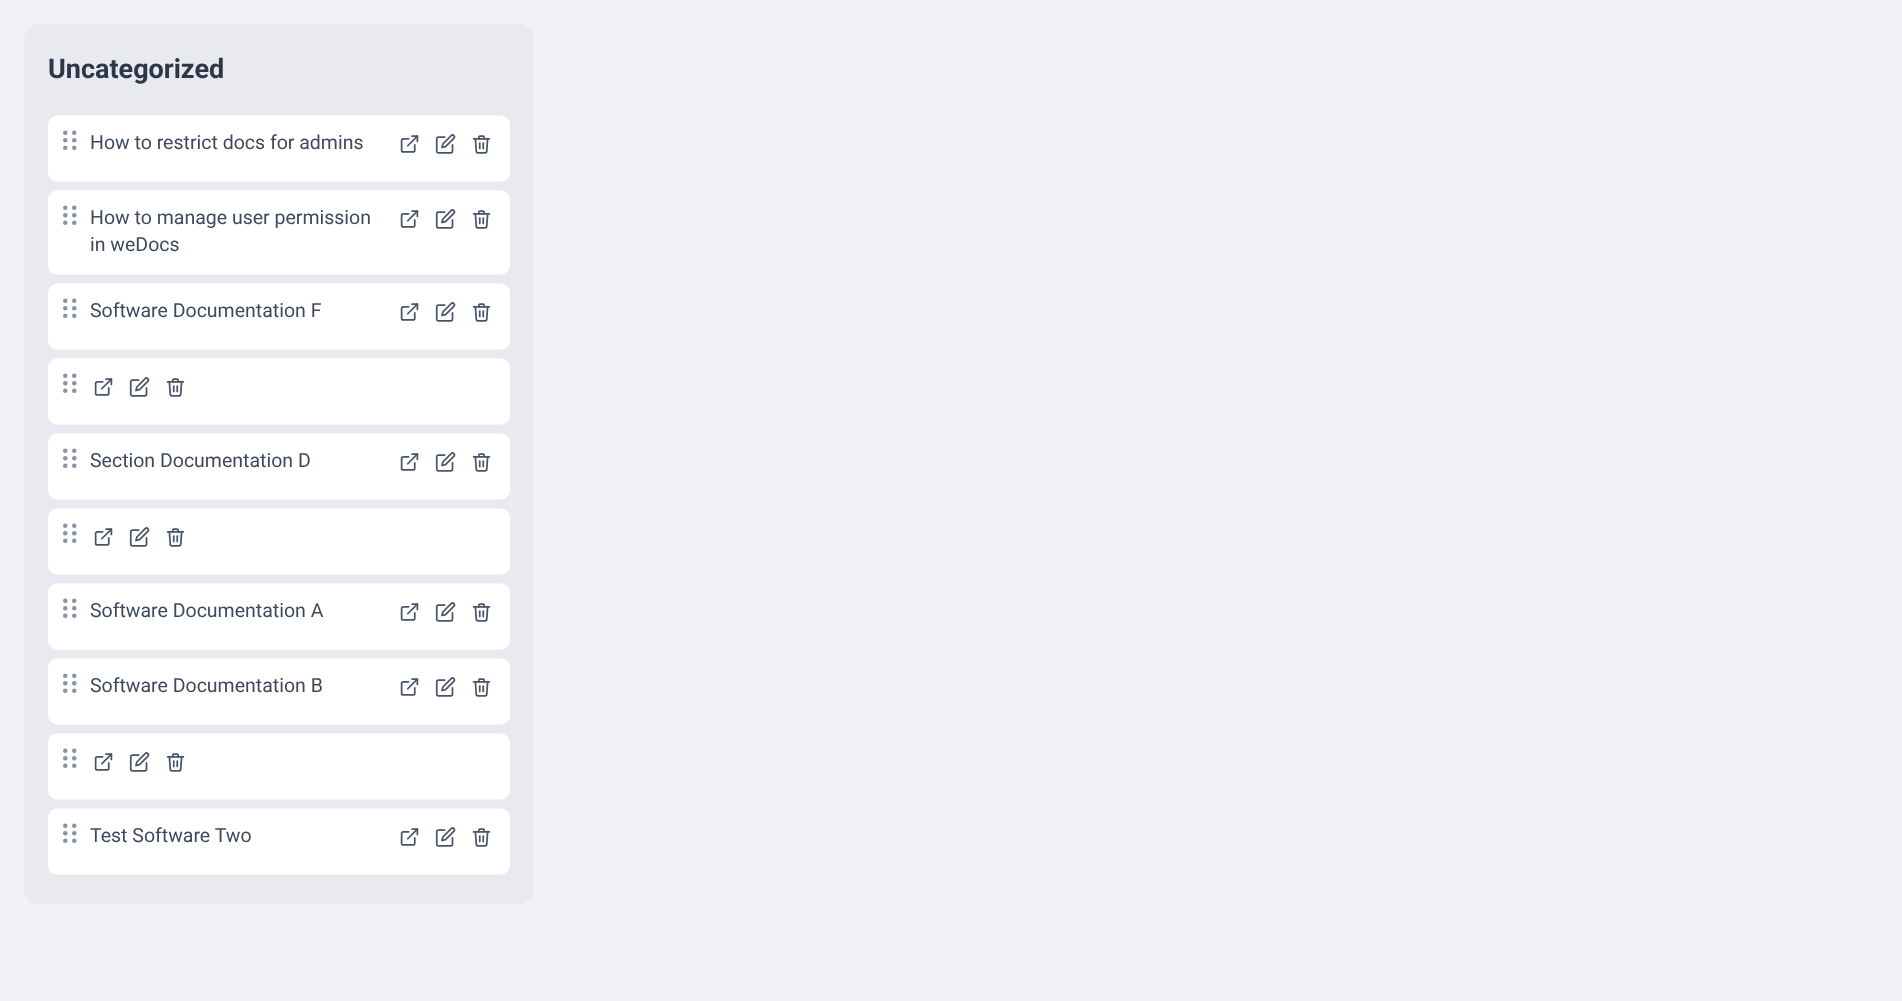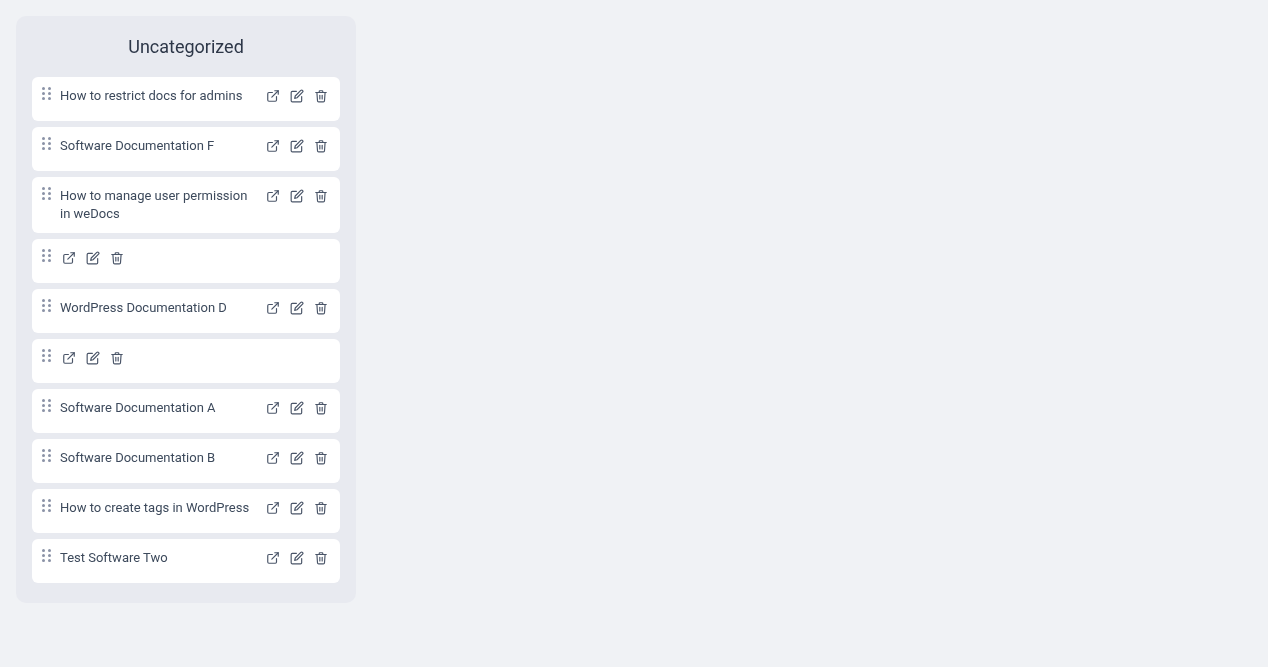--- a/index.html
+++ b/index.html
@@ -20,23 +20,23 @@
     }
 
     .panel {
       background: #e8eaf0;
       border-radius: 10px;
       width: 340px;
       padding: 20px 16px;
     }
 
     .panel-title {
-      text-align: center;
+      text-align: left;
       font-size: 18px;
-      font-weight: 400;
+      font-weight: 700;
       color: #2d3748;
       margin-bottom: 20px;
     }
 
     .list {
       display: flex;
       flex-direction: column;
       gap: 6px;
     }
 
@@ -159,20 +159,57 @@
       <div class="drag-handle">
         <div class="drag-handle-icon">
           <div class="drag-handle-dot"></div>
           <div class="drag-handle-dot"></div>
           <div class="drag-handle-dot"></div>
           <div class="drag-handle-dot"></div>
           <div class="drag-handle-dot"></div>
           <div class="drag-handle-dot"></div>
         </div>
       </div>
+      <span class="item-label">How to manage user permission in weDocs</span>
+      <div class="item-actions">
+        <button class="action-btn" title="View">
+          <svg class="icon-external-svg" viewBox="0 0 24 24">
+            <path d="M18 13v6a2 2 0 01-2 2H5a2 2 0 01-2-2V8a2 2 0 012-2h6"></path>
+            <polyline points="15 3 21 3 21 9"></polyline>
+            <line x1="10" y1="14" x2="21" y2="3"></line>
+          </svg>
+        </button>
+        <button class="action-btn" title="Edit">
+          <svg class="icon-edit-svg" viewBox="0 0 24 24">
+            <path d="M11 4H4a2 2 0 00-2 2v14a2 2 0 002 2h14a2 2 0 002-2v-7"></path>
+            <path d="M18.5 2.5a2.121 2.121 0 013 3L12 15l-4 1 1-4 9.5-9.5z"></path>
+          </svg>
+        </button>
+        <button class="action-btn" title="Delete">
+          <svg class="icon-trash-svg" viewBox="0 0 24 24">
+            <polyline points="3 6 5 6 21 6"></polyline>
+            <path d="M19 6l-1 14a2 2 0 01-2 2H8a2 2 0 01-2-2L5 6"></path>
+            <path d="M10 11v6"></path>
+            <path d="M14 11v6"></path>
+            <path d="M9 6V4a1 1 0 011-1h4a1 1 0 011 1v2"></path>
+          </svg>
+        </button>
+      </div>
+    </div>
+      <div class="list-item">
+      <div class="drag-handle">
+        <div class="drag-handle-icon">
+          <div class="drag-handle-dot"></div>
+          <div class="drag-handle-dot"></div>
+          <div class="drag-handle-dot"></div>
+          <div class="drag-handle-dot"></div>
+          <div class="drag-handle-dot"></div>
+          <div class="drag-handle-dot"></div>
+        </div>
+      </div>
       <span class="item-label">Software Documentation F</span>
       <div class="item-actions">
         <button class="action-btn" title="View">
           <svg class="icon-external-svg" viewBox="0 0 24 24">
             <path d="M18 13v6a2 2 0 01-2 2H5a2 2 0 01-2-2V8a2 2 0 012-2h6"></path>
             <polyline points="15 3 21 3 21 9"></polyline>
             <line x1="10" y1="14" x2="21" y2="3"></line>
           </svg>
         </button>
         <button class="action-btn" title="Edit">
@@ -196,94 +233,57 @@
       <div class="drag-handle">
         <div class="drag-handle-icon">
           <div class="drag-handle-dot"></div>
           <div class="drag-handle-dot"></div>
           <div class="drag-handle-dot"></div>
           <div class="drag-handle-dot"></div>
           <div class="drag-handle-dot"></div>
           <div class="drag-handle-dot"></div>
         </div>
       </div>
-      <span class="item-label">How to manage user permission in weDocs</span>
-      <div class="item-actions">
-        <button class="action-btn" title="View">
-          <svg class="icon-external-svg" viewBox="0 0 24 24">
-            <path d="M18 13v6a2 2 0 01-2 2H5a2 2 0 01-2-2V8a2 2 0 012-2h6"></path>
-            <polyline points="15 3 21 3 21 9"></polyline>
-            <line x1="10" y1="14" x2="21" y2="3"></line>
-          </svg>
-        </button>
-        <button class="action-btn" title="Edit">
-          <svg class="icon-edit-svg" viewBox="0 0 24 24">
-            <path d="M11 4H4a2 2 0 00-2 2v14a2 2 0 002 2h14a2 2 0 002-2v-7"></path>
-            <path d="M18.5 2.5a2.121 2.121 0 013 3L12 15l-4 1 1-4 9.5-9.5z"></path>
-          </svg>
-        </button>
-        <button class="action-btn" title="Delete">
-          <svg class="icon-trash-svg" viewBox="0 0 24 24">
-            <polyline points="3 6 5 6 21 6"></polyline>
-            <path d="M19 6l-1 14a2 2 0 01-2 2H8a2 2 0 01-2-2L5 6"></path>
-            <path d="M10 11v6"></path>
-            <path d="M14 11v6"></path>
-            <path d="M9 6V4a1 1 0 011-1h4a1 1 0 011 1v2"></path>
-          </svg>
-        </button>
-      </div>
-    </div>
-      <div class="list-item">
-      <div class="drag-handle">
-        <div class="drag-handle-icon">
-          <div class="drag-handle-dot"></div>
-          <div class="drag-handle-dot"></div>
-          <div class="drag-handle-dot"></div>
-          <div class="drag-handle-dot"></div>
-          <div class="drag-handle-dot"></div>
-          <div class="drag-handle-dot"></div>
-        </div>
-      </div>
-      <div class="item-actions">
-        <button class="action-btn" title="View">
-          <svg class="icon-external-svg" viewBox="0 0 24 24">
-            <path d="M18 13v6a2 2 0 01-2 2H5a2 2 0 01-2-2V8a2 2 0 012-2h6"></path>
-            <polyline points="15 3 21 3 21 9"></polyline>
-            <line x1="10" y1="14" x2="21" y2="3"></line>
-          </svg>
-        </button>
-        <button class="action-btn" title="Edit">
-          <svg class="icon-edit-svg" viewBox="0 0 24 24">
-            <path d="M11 4H4a2 2 0 00-2 2v14a2 2 0 002 2h14a2 2 0 002-2v-7"></path>
-            <path d="M18.5 2.5a2.121 2.121 0 013 3L12 15l-4 1 1-4 9.5-9.5z"></path>
-          </svg>
-        </button>
-        <button class="action-btn" title="Delete">
-          <svg class="icon-trash-svg" viewBox="0 0 24 24">
-            <polyline points="3 6 5 6 21 6"></polyline>
-            <path d="M19 6l-1 14a2 2 0 01-2 2H8a2 2 0 01-2-2L5 6"></path>
-            <path d="M10 11v6"></path>
-            <path d="M14 11v6"></path>
-            <path d="M9 6V4a1 1 0 011-1h4a1 1 0 011 1v2"></path>
-          </svg>
-        </button>
-      </div>
-    </div>
-      <div class="list-item">
-      <div class="drag-handle">
-        <div class="drag-handle-icon">
-          <div class="drag-handle-dot"></div>
-          <div class="drag-handle-dot"></div>
-          <div class="drag-handle-dot"></div>
-          <div class="drag-handle-dot"></div>
-          <div class="drag-handle-dot"></div>
-          <div class="drag-handle-dot"></div>
-        </div>
-      </div>
-      <span class="item-label">WordPress Documentation D</span>
+      <div class="item-actions">
+        <button class="action-btn" title="View">
+          <svg class="icon-external-svg" viewBox="0 0 24 24">
+            <path d="M18 13v6a2 2 0 01-2 2H5a2 2 0 01-2-2V8a2 2 0 012-2h6"></path>
+            <polyline points="15 3 21 3 21 9"></polyline>
+            <line x1="10" y1="14" x2="21" y2="3"></line>
+          </svg>
+        </button>
+        <button class="action-btn" title="Edit">
+          <svg class="icon-edit-svg" viewBox="0 0 24 24">
+            <path d="M11 4H4a2 2 0 00-2 2v14a2 2 0 002 2h14a2 2 0 002-2v-7"></path>
+            <path d="M18.5 2.5a2.121 2.121 0 013 3L12 15l-4 1 1-4 9.5-9.5z"></path>
+          </svg>
+        </button>
+        <button class="action-btn" title="Delete">
+          <svg class="icon-trash-svg" viewBox="0 0 24 24">
+            <polyline points="3 6 5 6 21 6"></polyline>
+            <path d="M19 6l-1 14a2 2 0 01-2 2H8a2 2 0 01-2-2L5 6"></path>
+            <path d="M10 11v6"></path>
+            <path d="M14 11v6"></path>
+            <path d="M9 6V4a1 1 0 011-1h4a1 1 0 011 1v2"></path>
+          </svg>
+        </button>
+      </div>
+    </div>
+      <div class="list-item">
+      <div class="drag-handle">
+        <div class="drag-handle-icon">
+          <div class="drag-handle-dot"></div>
+          <div class="drag-handle-dot"></div>
+          <div class="drag-handle-dot"></div>
+          <div class="drag-handle-dot"></div>
+          <div class="drag-handle-dot"></div>
+          <div class="drag-handle-dot"></div>
+        </div>
+      </div>
+      <span class="item-label">Section Documentation D</span>
       <div class="item-actions">
         <button class="action-btn" title="View">
           <svg class="icon-external-svg" viewBox="0 0 24 24">
             <path d="M18 13v6a2 2 0 01-2 2H5a2 2 0 01-2-2V8a2 2 0 012-2h6"></path>
             <polyline points="15 3 21 3 21 9"></polyline>
             <line x1="10" y1="14" x2="21" y2="3"></line>
           </svg>
         </button>
         <button class="action-btn" title="Edit">
           <svg class="icon-edit-svg" viewBox="0 0 24 24">
@@ -416,21 +416,20 @@
       <div class="drag-handle">
         <div class="drag-handle-icon">
           <div class="drag-handle-dot"></div>
           <div class="drag-handle-dot"></div>
           <div class="drag-handle-dot"></div>
           <div class="drag-handle-dot"></div>
           <div class="drag-handle-dot"></div>
           <div class="drag-handle-dot"></div>
         </div>
       </div>
-      <span class="item-label">How to create tags in WordPress</span>
       <div class="item-actions">
         <button class="action-btn" title="View">
           <svg class="icon-external-svg" viewBox="0 0 24 24">
             <path d="M18 13v6a2 2 0 01-2 2H5a2 2 0 01-2-2V8a2 2 0 012-2h6"></path>
             <polyline points="15 3 21 3 21 9"></polyline>
             <line x1="10" y1="14" x2="21" y2="3"></line>
           </svg>
         </button>
         <button class="action-btn" title="Edit">
           <svg class="icon-edit-svg" viewBox="0 0 24 24">

